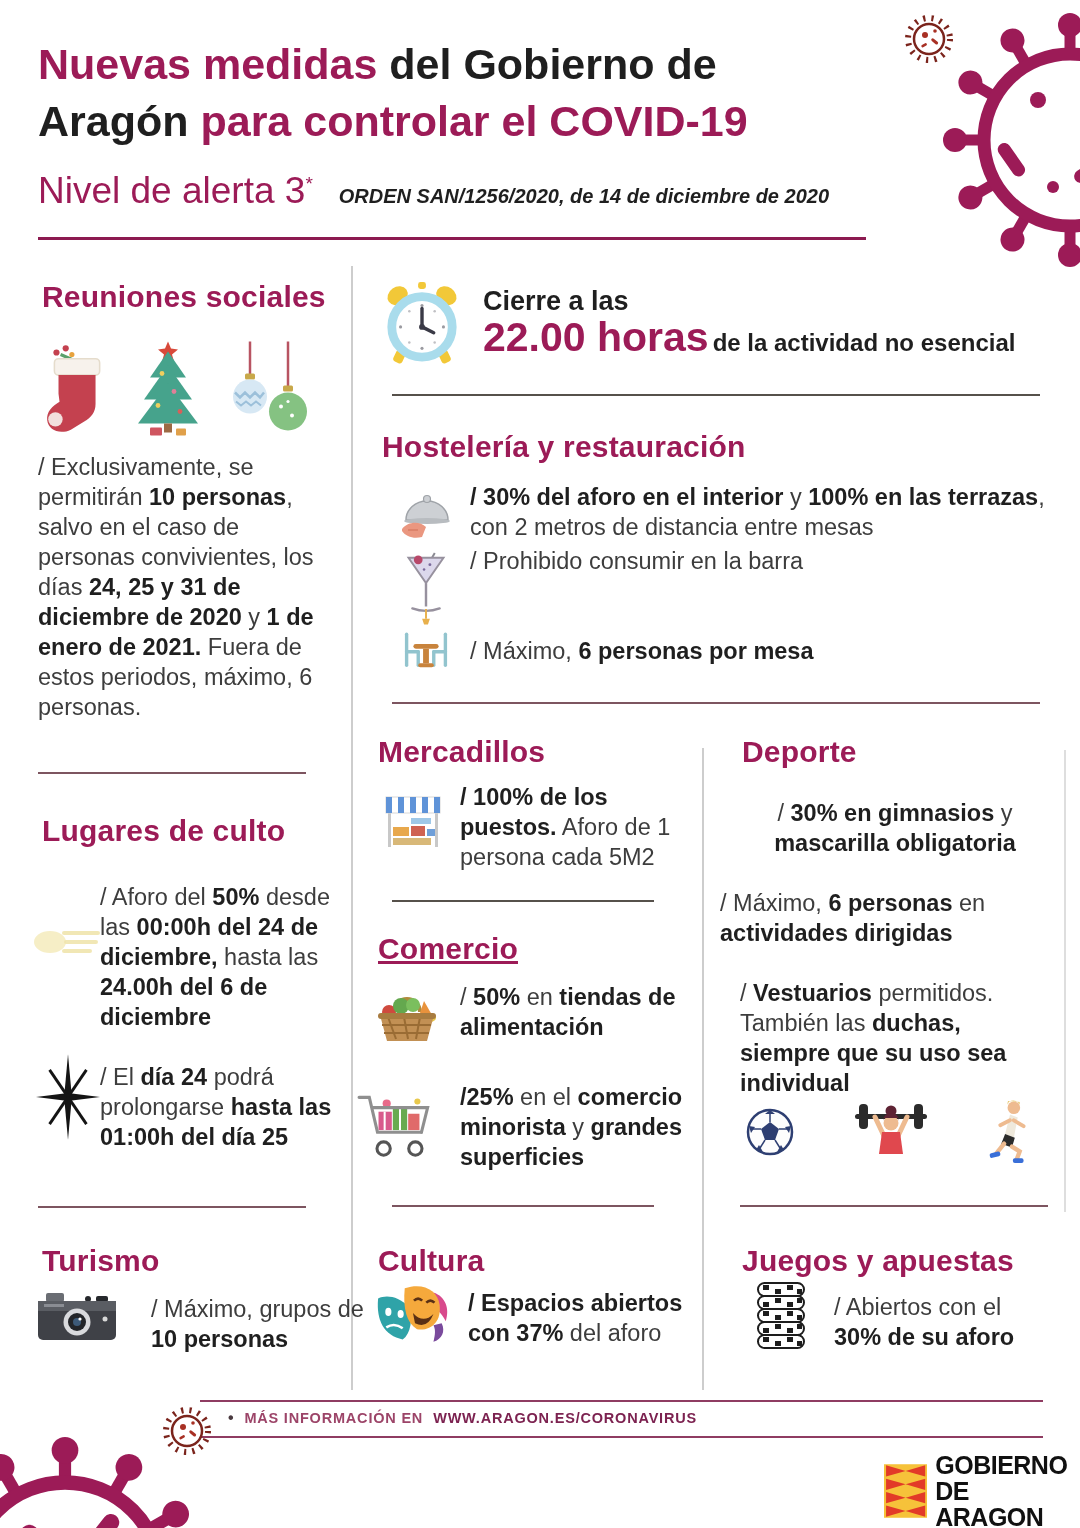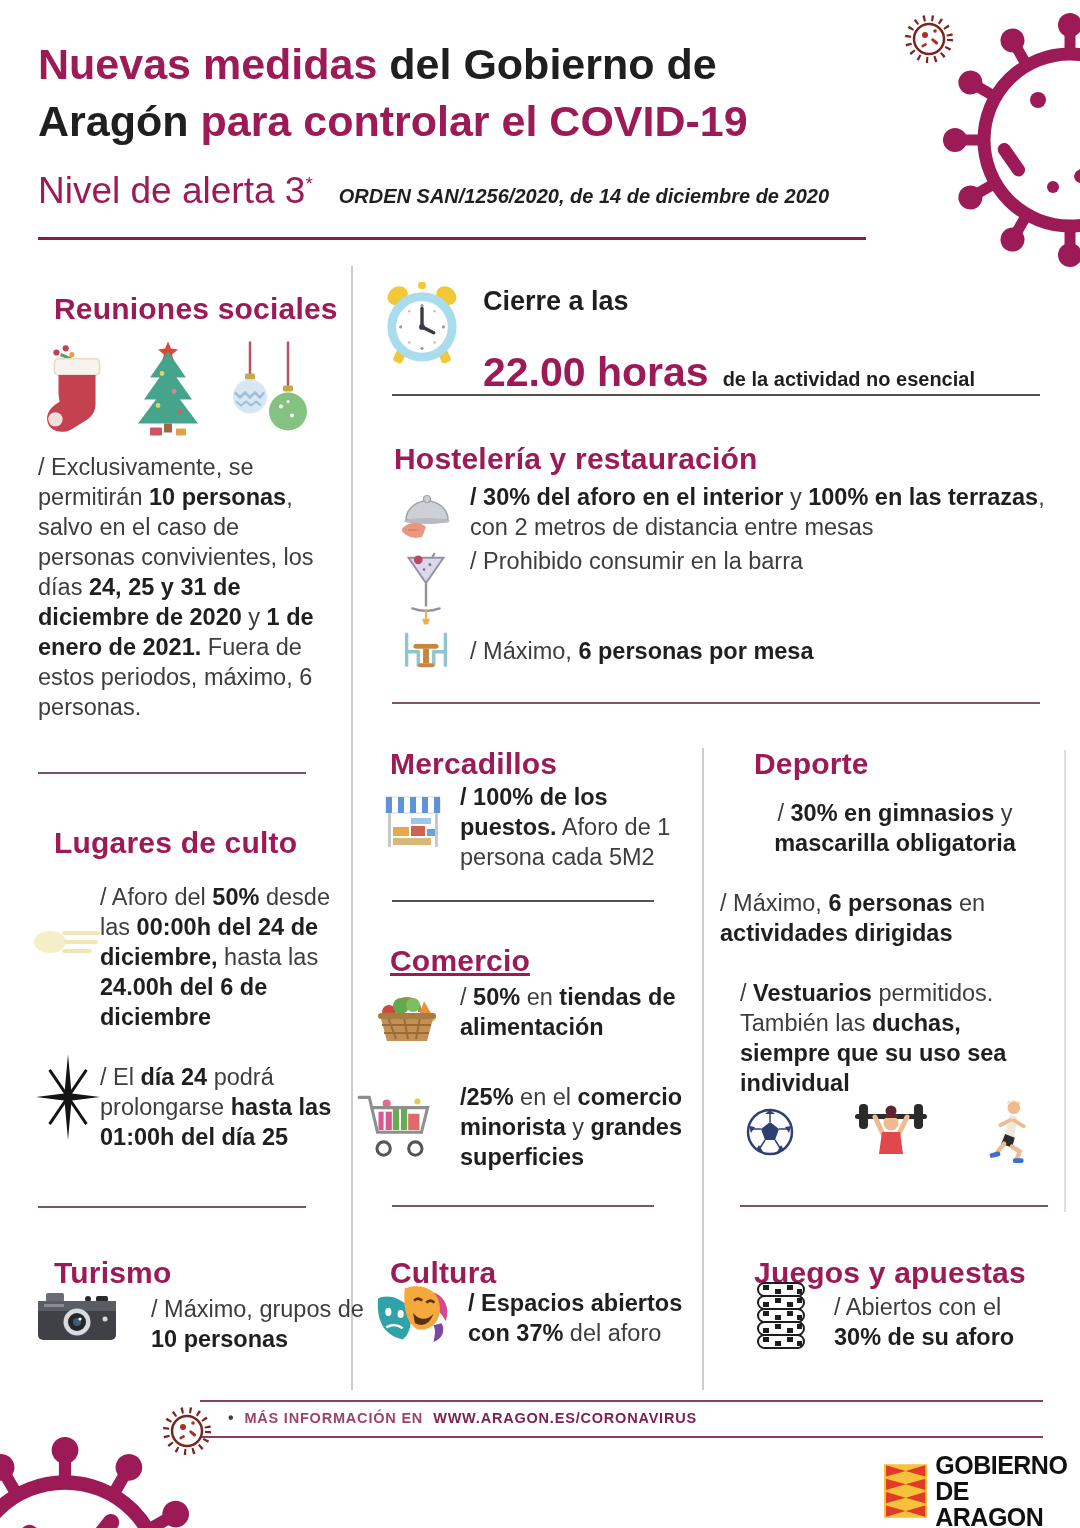--- a/index.html
+++ b/index.html
@@ -12,21 +12,21 @@
   .blk{color:#1f1f1f;}
   .b{font-weight:700;color:#1f1f1f;}
   
   #title{left:38px;top:36px;width:818px;font-size:43px;line-height:57px;font-weight:600;color:#1f1f1f;margin:0;}
   #subtitle{left:38px;top:170px;display:flex;align-items:baseline;gap:26px;}
   #alert-level{font-size:37px;font-weight:400;color:#9c1b57;}
   #alert-level sup{font-size:19px;}
   #order-ref{font-size:20px;font-style:italic;font-weight:700;color:#1f1f1f;}
   #header-rule{left:38px;top:237px;width:828px;height:3px;background:#8c1a50;}
   
-  .sec-title{position:absolute;margin:16px;font-size:30px;font-weight:800;color:#9c1b57;letter-spacing:.2px;}
+  .sec-title{position:absolute;margin:4px;font-size:30px;font-weight:800;color:#9c1b57;letter-spacing:.2px;}
   .body-text{position:absolute;margin:0;font-size:23.5px;line-height:30px;color:#3d3d3d;}
   
   .hr{position:absolute;height:2px;}
   .hr-dark{background:#56514b;}
   .hr-maroon{background:#7d5560;}
   .hr-foot{background:#8f3c62;}
   .vr{position:absolute;width:2px;background:#cdcdcd;}
   #vline1{left:351px;top:266px;height:1124px;}
   #vline2{left:702px;top:748px;height:642px;}
   #vline3{left:1064px;top:750px;height:462px;background:#dedede;}
@@ -40,23 +40,23 @@
   #lugares-b1{left:100px;top:882px;width:240px;}
   #sparkle-star{left:36px;top:1052px;}
   #lugares-b2{left:100px;top:1062px;width:242px;}
   #div-left-2{left:38px;top:1206px;width:268px;}
   #turismo-title{left:38px;top:1240px;}
   #camera-icon{left:36px;top:1288px;}
   #turismo-text{left:136px;top:1294px;width:215px;margin-left:15px;}
   
   #clock-icon{left:383px;top:278px;}
   #cierre-intro{left:481px;top:284px;font-size:27px;font-weight:700;color:#1f1f1f;margin:2px;}
-  #cierre-line2{left:483px;top:314px;display:flex;align-items:baseline;gap:14px;margin-top:35px;}
+  #cierre-line2{left:483px;top:314px;display:flex;align-items:baseline;gap:4px;}
   #cierre-time{font-size:41px;font-weight:800;color:#9c1b57;}
-  #cierre-scope{font-size:20px;font-weight:700;color:#1f1f1f;}
+  #cierre-scope{font-size:24px;font-weight:700;color:#1f1f1f;}
   #div-top{left:392px;top:394px;width:648px;}
   
   #host-title{left:378px;top:426px;}
   #host-b1-icon{left:398px;top:486px;}
   #host-b1{left:470px;top:482px;width:592px;}
   #host-b2-icon{left:404px;top:552px;}
   #host-b2{left:470px;top:546px;width:560px;}
   #host-b3-icon{left:394px;top:608px;}
   #host-b3{left:470px;top:636px;width:560px;}
   #div-host{left:392px;top:702px;width:648px;}

